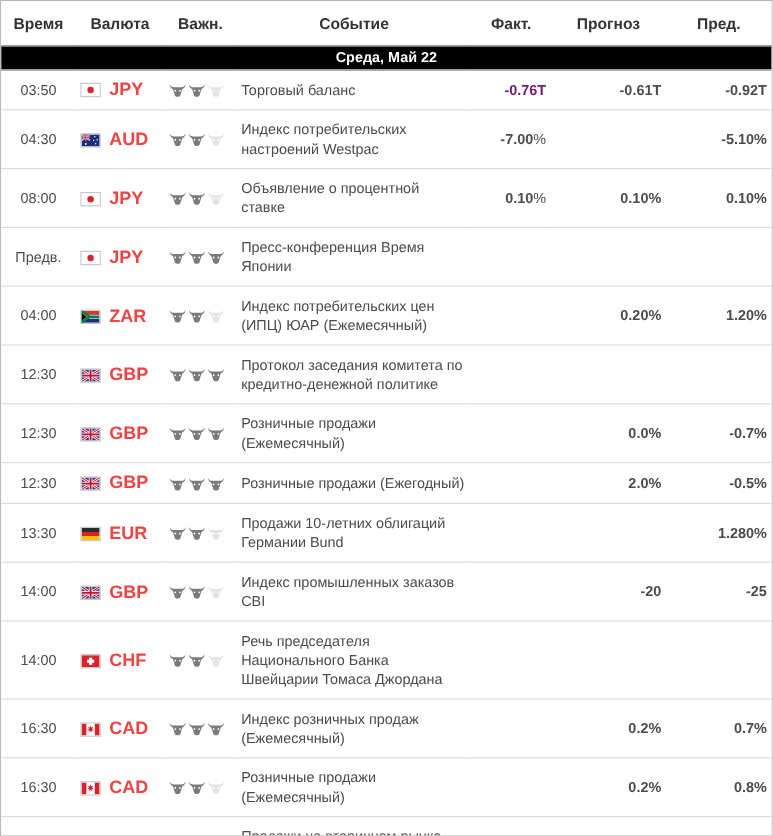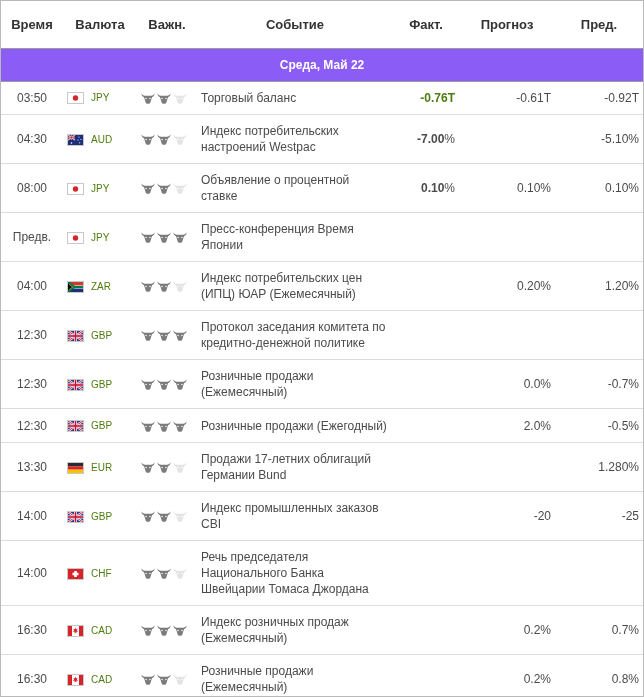--- a/index.html
+++ b/index.html
@@ -8,45 +8,45 @@
   .calendar {
     width:644px; height:697px; overflow:hidden;
     border:1px solid #b9b9b9; background:#fff;
   }
   table { border-collapse:collapse; table-layout:fixed; width:642px; }
   col.c-time{width:62px} col.c-cur{width:74px} col.c-imp{width:60px}
   col.c-event{width:196px} col.c-act{width:66px} col.c-fore{width:96px} col.c-prev{width:88px}
 
   thead th {
     font-size:13px; font-weight:bold; color:#333; background:#fff;
-    height:47px; vertical-align:middle; text-align:center; padding:0 2px;
+    height:37px; vertical-align:middle; text-align:center; padding:0 2px;
   }
   .date-band td {
-    background:#8b5cf6; color:#fff; font-weight:bold; font-size:12px;
-    text-align:center; height:33px; border-top:1px solid #9a9a9a; border-bottom:1px solid #9a9a9a;
+    background:#000000; color:#fff; font-weight:bold; font-size:12px;
+    text-align:center; height:20px; border-top:1px solid #9a9a9a; border-bottom:1px solid #9a9a9a;
   }
   tbody tr.evrow td {
     border-top:1px solid #dcdcdc;
     font-size:12px; color:#4b4b4b; vertical-align:middle;
     padding:8px 4px; line-height:16px; background:#fff;
   }
   tbody tr.evrow:first-child td { border-top:none; }
   td.time { text-align:center; white-space:nowrap; }
   td.cur { padding-left:17px; white-space:nowrap; }
-  td.cur .code { margin-left:7px; font-size:10px; color:#4d7c0f; vertical-align:middle; }
+  td.cur .code { margin-left:7px; font-size:15px; color:#ef4444; vertical-align:middle;font-weight:bold; }
   td.imp { white-space:nowrap; padding-left:3px; }
   td.imp svg { margin-right:2px; vertical-align:middle; }
   td.event { padding-left:6px; padding-right:8px; }
   td.event .ev-link { color:#4b4b4b; text-decoration:none; cursor:pointer; }
   td.num { text-align:right; white-space:nowrap; }
   td.act { padding-right:6px; font-weight:bold; color:#222; }
   td.act .sfx { font-weight:normal; }
-  td.act.red, td.act.red .sfx { color:#4d7c0f; }
-  td.fore { padding-right:10px; }
-  td.prev { padding-right:13px; }
+  td.act.red, td.act.red .sfx { color:#701a75; }
+  td.fore { padding-right:10px;font-weight:bold; }
+  td.prev { padding-right:13px;font-weight:bold; }
   .flag { display:inline-block; width:17px; height:12px; vertical-align:middle;
           border:1px solid #c8c8c8; background:#fff; line-height:0; }
   .flag svg { display:block; width:15px; height:10px; }
 </style>
 </head>
 <body>
 
 <div class="calendar">
   <table>
     <colgroup>
@@ -338,21 +338,21 @@
               <path fill="#7b7b7b" d="M0.3,0.2 C0.5,2.6 1.9,3.9 3.6,3.9 L9.4,3.9 C11.1,3.9 12.5,2.6 12.7,0.2 C11.9,1.7 10.9,2.4 9.4,2.4 L3.6,2.4 C2.1,2.4 1.1,1.7 0.3,0.2 Z"></path>
               <path fill="#7b7b7b" d="M2.6,3.1 L10.4,3.1 L8.6,8.9 C8.2,10.2 4.8,10.2 4.4,8.9 Z"></path>
               <circle cx="4.7" cy="5.1" r="0.7" fill="#fff"></circle>
               <circle cx="8.3" cy="5.1" r="0.7" fill="#fff"></circle>
             </svg><svg width="14" height="12" viewBox="0 0 13 11">
               <path fill="#e4e4e4" d="M0.3,0.2 C0.5,2.6 1.9,3.9 3.6,3.9 L9.4,3.9 C11.1,3.9 12.5,2.6 12.7,0.2 C11.9,1.7 10.9,2.4 9.4,2.4 L3.6,2.4 C2.1,2.4 1.1,1.7 0.3,0.2 Z"></path>
               <path fill="#e4e4e4" d="M2.6,3.1 L10.4,3.1 L8.6,8.9 C8.2,10.2 4.8,10.2 4.4,8.9 Z"></path>
               <circle cx="4.7" cy="5.1" r="0.7" fill="#fff"></circle>
               <circle cx="8.3" cy="5.1" r="0.7" fill="#fff"></circle>
             </svg></td>
-          <td class="event"><span class="ev-link">Продажи 17-летних облигаций Германии Bund</span></td>
+          <td class="event"><span class="ev-link">Продажи 10-летних облигаций Германии Bund</span></td>
           <td class="num act"></td>
           <td class="num fore"></td>
           <td class="num prev">1.280%</td>
         </tr>
         <tr class="evrow">
           <td class="time">14:00</td>
           <td class="cur"><span class="flag"><svg viewBox="0 0 15 10">
                 <rect width="15" height="10" fill="#2b3f8e"></rect>
                 <path d="M0,0 L15,10 M15,0 L0,10" stroke="#fff" stroke-width="2.2"></path>
                 <path d="M0,0 L15,10 M15,0 L0,10" stroke="#c8102e" stroke-width="0.9"></path>

